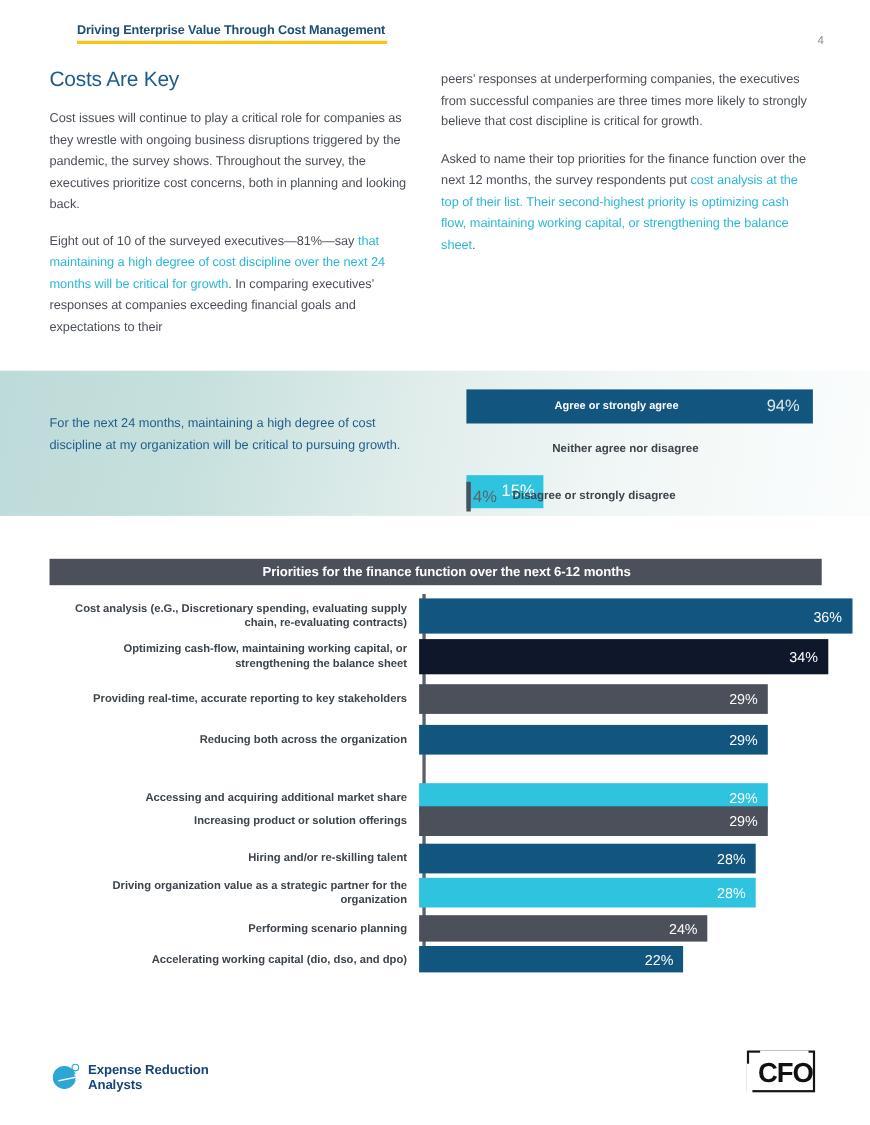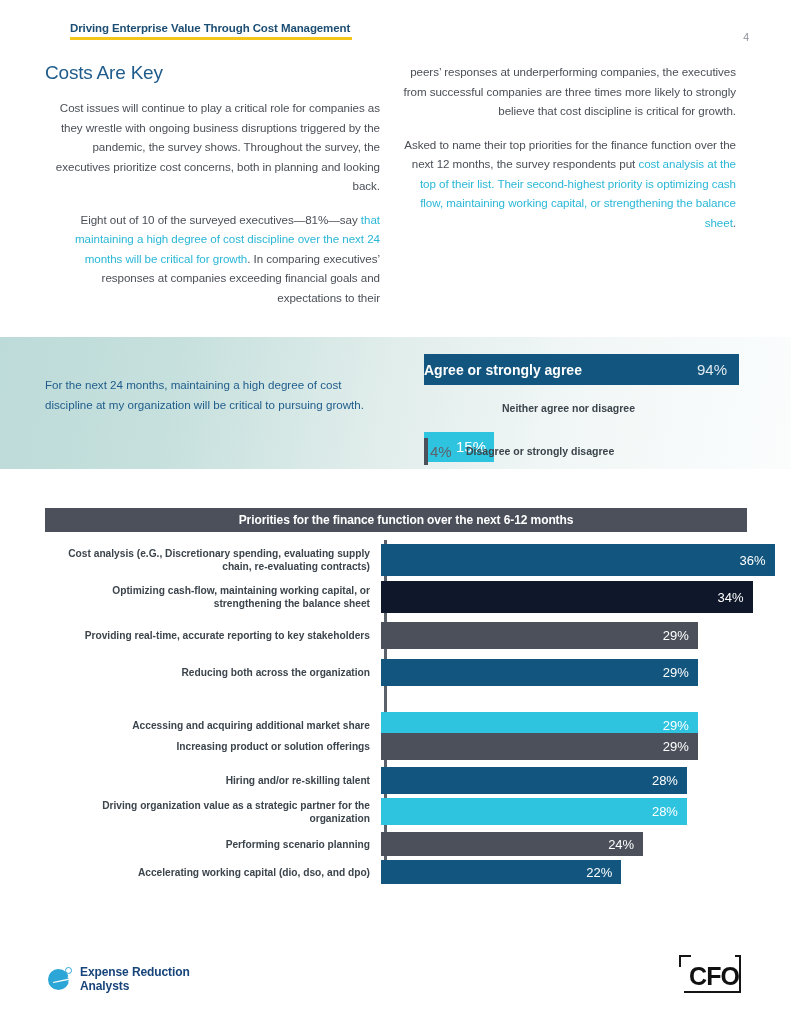--- a/index.html
+++ b/index.html
@@ -27,38 +27,38 @@
   .col { position:absolute; width:335px; }
   .col-left  { left:45px;  top:62px; }
   .col-right { left:401px; top:62px; }
 
   h1.section-title {
     font-size:19px; font-weight:400; color:#1f5c8b;
     letter-spacing:-0.2px; margin-bottom:14px;
   }
   p.body {
     font-size:11.6px; line-height:19.5px; color:#4a4f57;
-    margin-bottom:14px; letter-spacing:-0.05px;text-align:right;
+    margin-bottom:14px; letter-spacing:-0.05px;
   }
   .hl { color:#2ab7d6; }
 
   
   .band {
     position:absolute; left:0; top:337px; width:791px; height:132px;
     background: linear-gradient(100deg,#bddbd9 0%, #c6e0dd 22%, #e2eeec 50%, #f1f7f6 72%, #fbfdfd 100%);
   }
   .band-text {
     position:absolute; left:45px; top:375px; width:335px;
     font-size:11.6px; line-height:19.5px; color:#1f5c8b; font-weight:400;
   }
   .stat-bar {
     position:absolute; display:flex; align-items:center;
   }
   .sb1 { left:424px; top:354px; width:315px; height:31px; background:#12567f; }
-  .sb1 .lbl { flex:1; color:#ffffff; font-size:14px; font-weight:600; }
+  .sb1 .lbl { flex:1; text-align:center; color:#ffffff; font-size:10px; font-weight:600; }
   .sb1 .val { color:#dfe8ee; font-size:15px; padding-right:12px; }
 
   .sb2 { left:424px; top:396px; width:70px; height:30px; background:#2ec3de;margin-top:36px; }
   .sb2 .val { position:absolute; right:8px; top:6px; color:#ffffff; font-size:15px; }
   .sb2-label {
     position:absolute; left:502px; top:402px;
     font-size:10.5px; color:#3c444c; font-weight:600;
   }
 
   .sb3 { left:424px; top:438px; width:4px; height:27px; background:#4b505a; }

